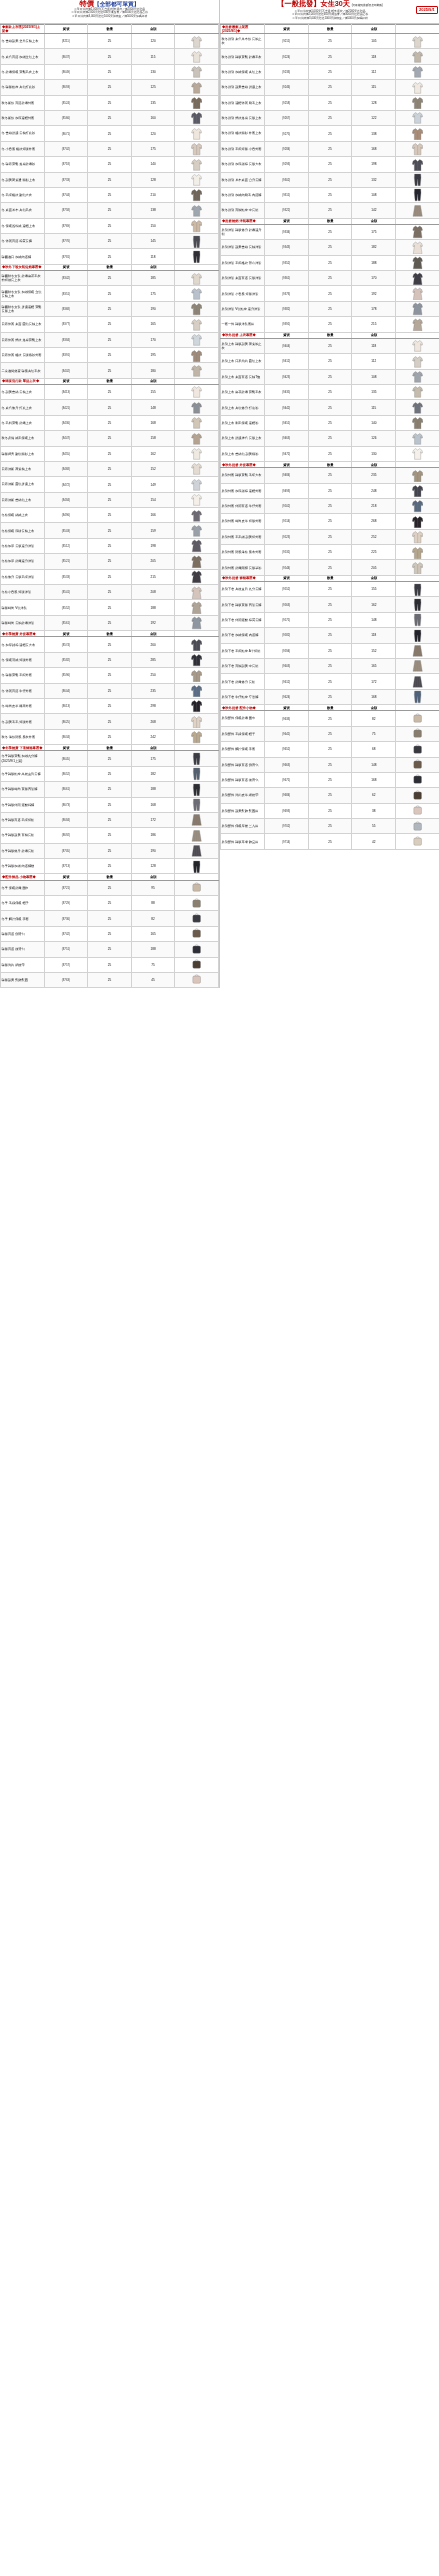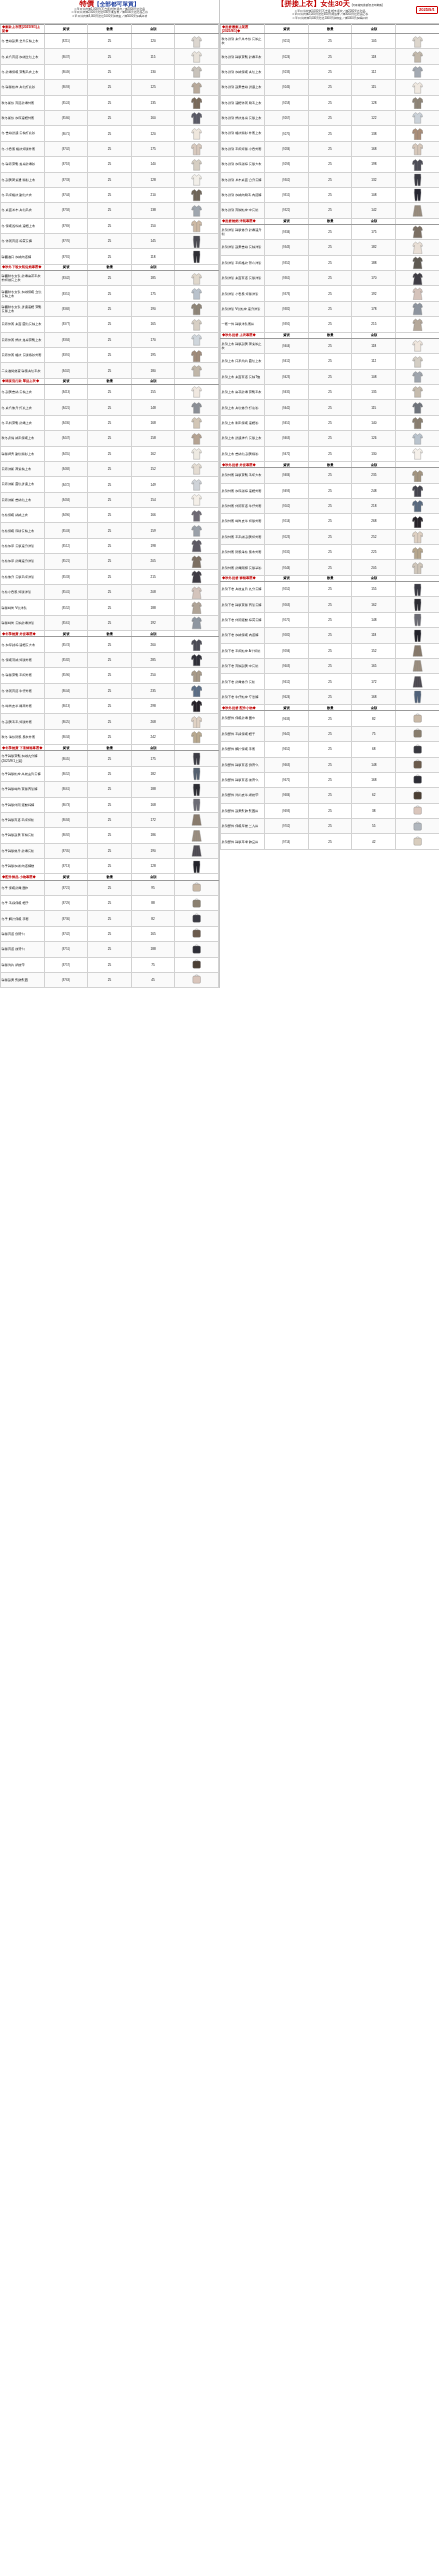--- a/index.html
+++ b/index.html
@@ -122,21 +122,21 @@
     <div class="hdr-left">
       <div class="hdr-title">
         <span class="big">特價</span><span class="blue">【全部都可單買】</span>
       </div>
       <div class="hdr-sub">※單日消費滿1,000元(不含運費)免運費／滿2000元送贈品</div>
       <div class="hdr-sub">※單日消費滿2,000元贈送600元優惠券／滿3000元送贈品乙份</div>
       <div class="hdr-sub">※單日消費滿3,000元贈送1000元購物金／滿5000元加碼好禮</div>
     </div>
     <div class="hdr-right">
       <div class="hdr-title">
-        <span class="big">【拼接上衣】女生30天</span>
+        <span class="big">【一般批發】女生30天</span>
         <span class="tiny">(可再貨到批發/見全年業務)</span>
       </div>
       <div class="hdr-sub">※單日消費滿1,000元(不含運費)免運費／滿2000元送贈品</div>
       <div class="hdr-sub">※單日消費滿2,000元贈送600元優惠券／滿3000元送贈品乙份</div>
       <div class="hdr-sub">※單日消費滿3,000元贈送1000元購物金／滿5000元加碼好禮</div>
       <div class="date-badge">2025/9/1</div>
     </div>
   </div>
 
   <div class="body-cols">

